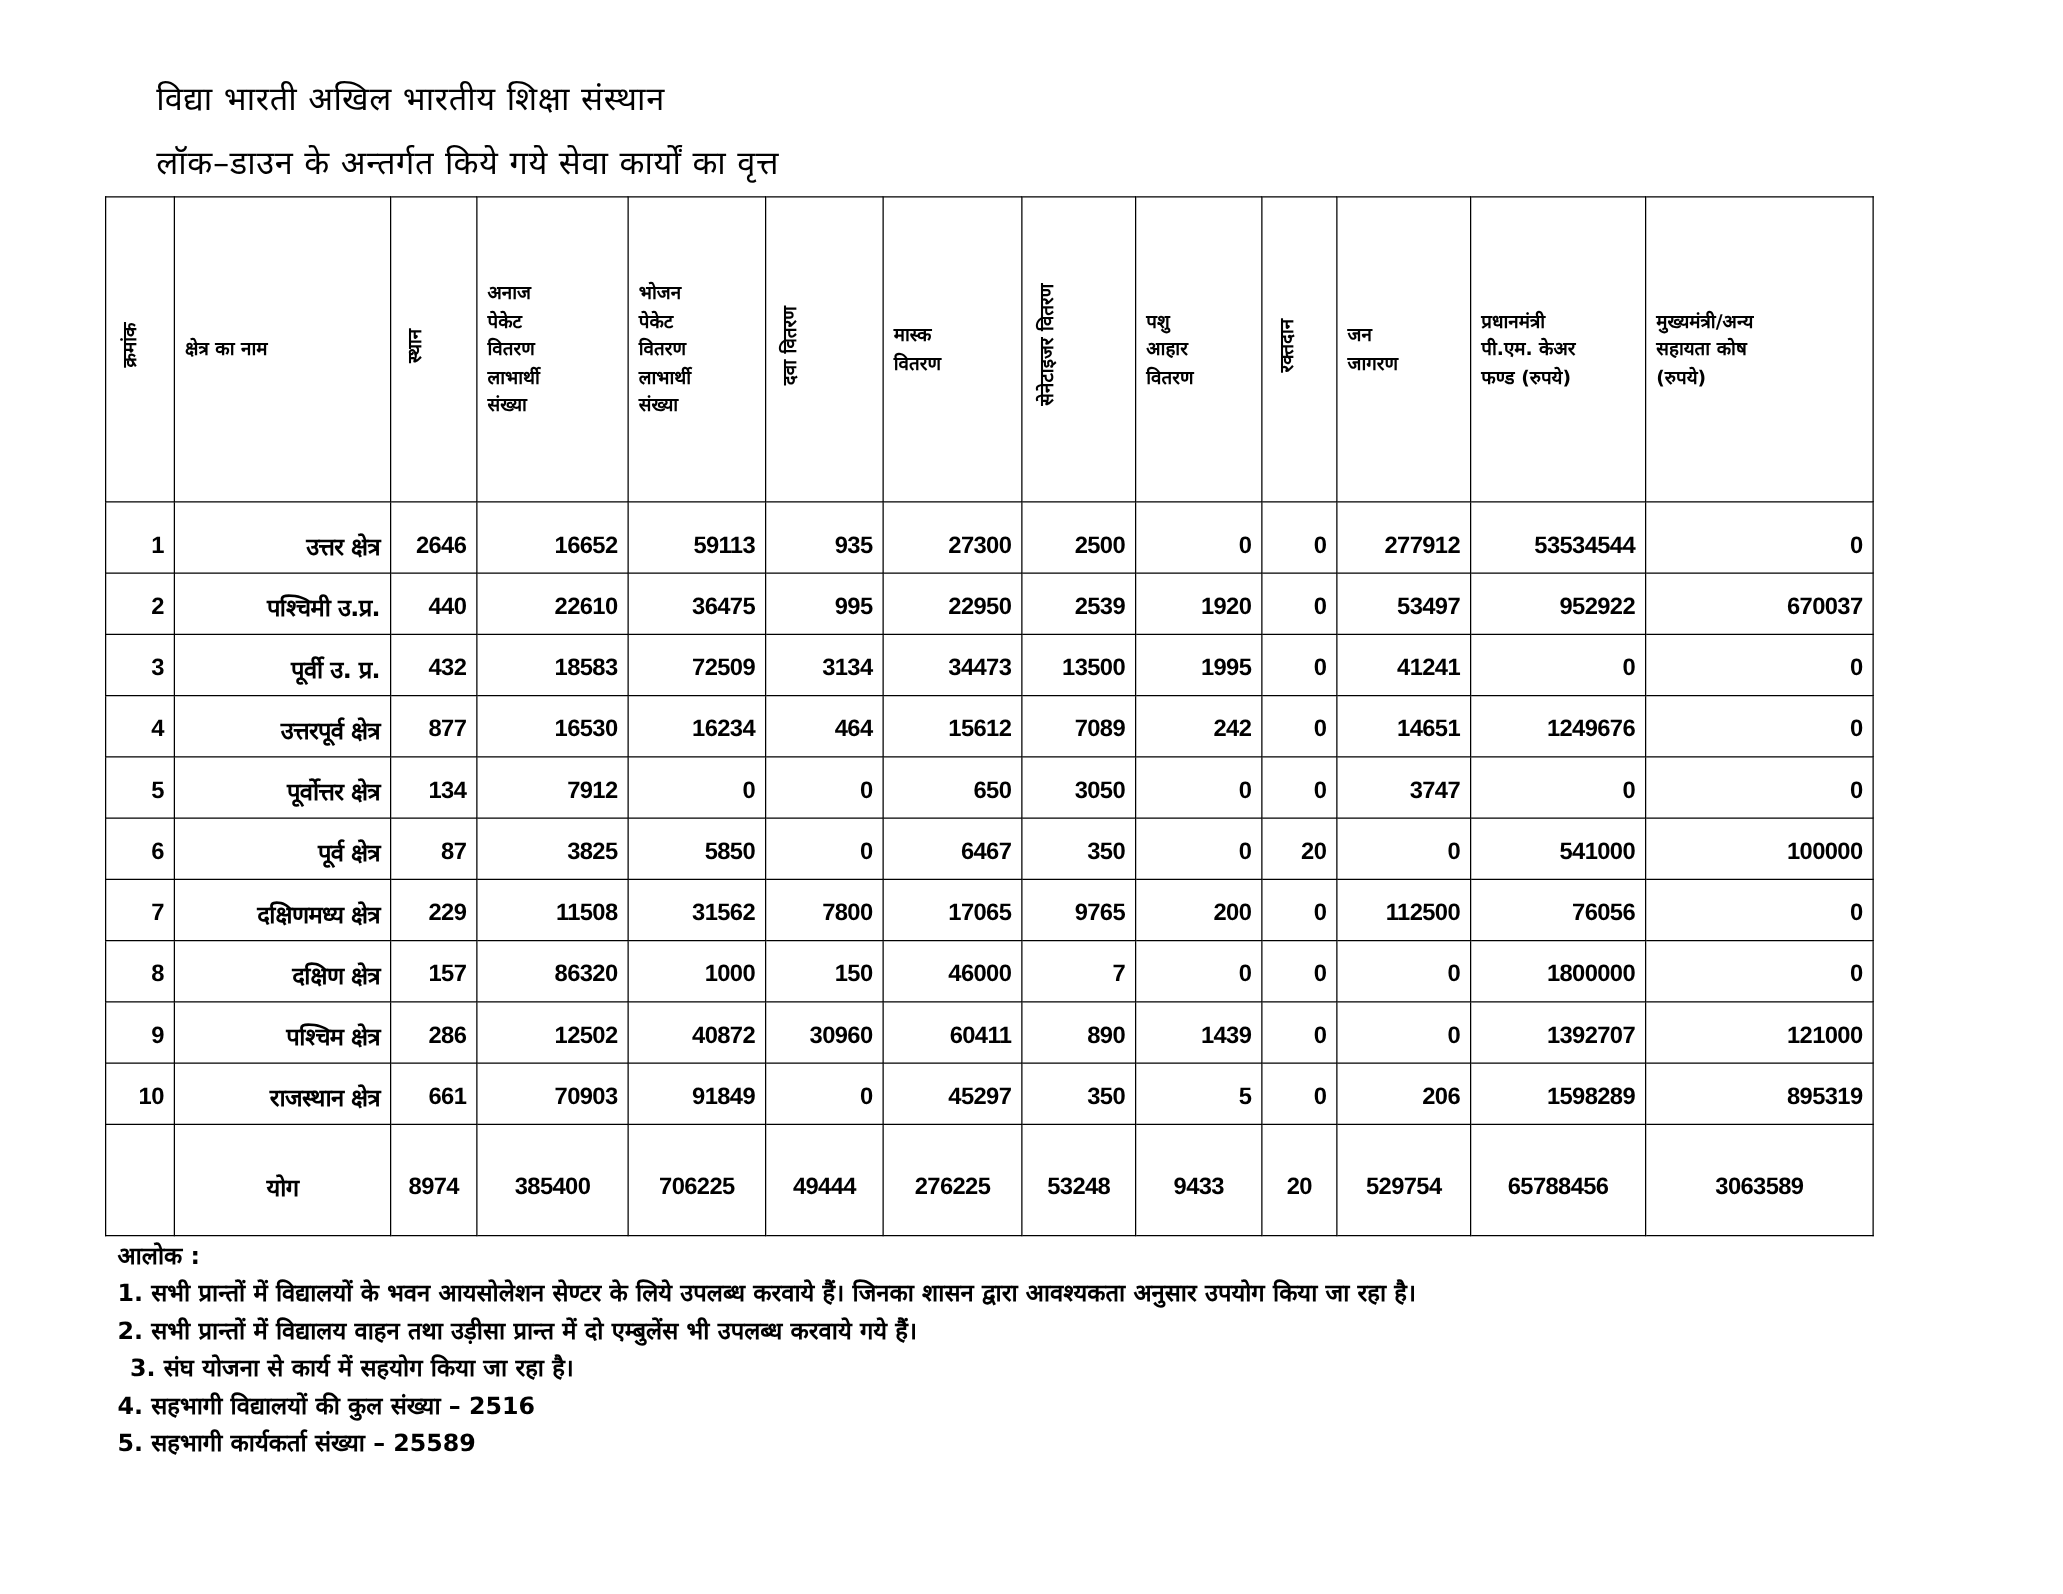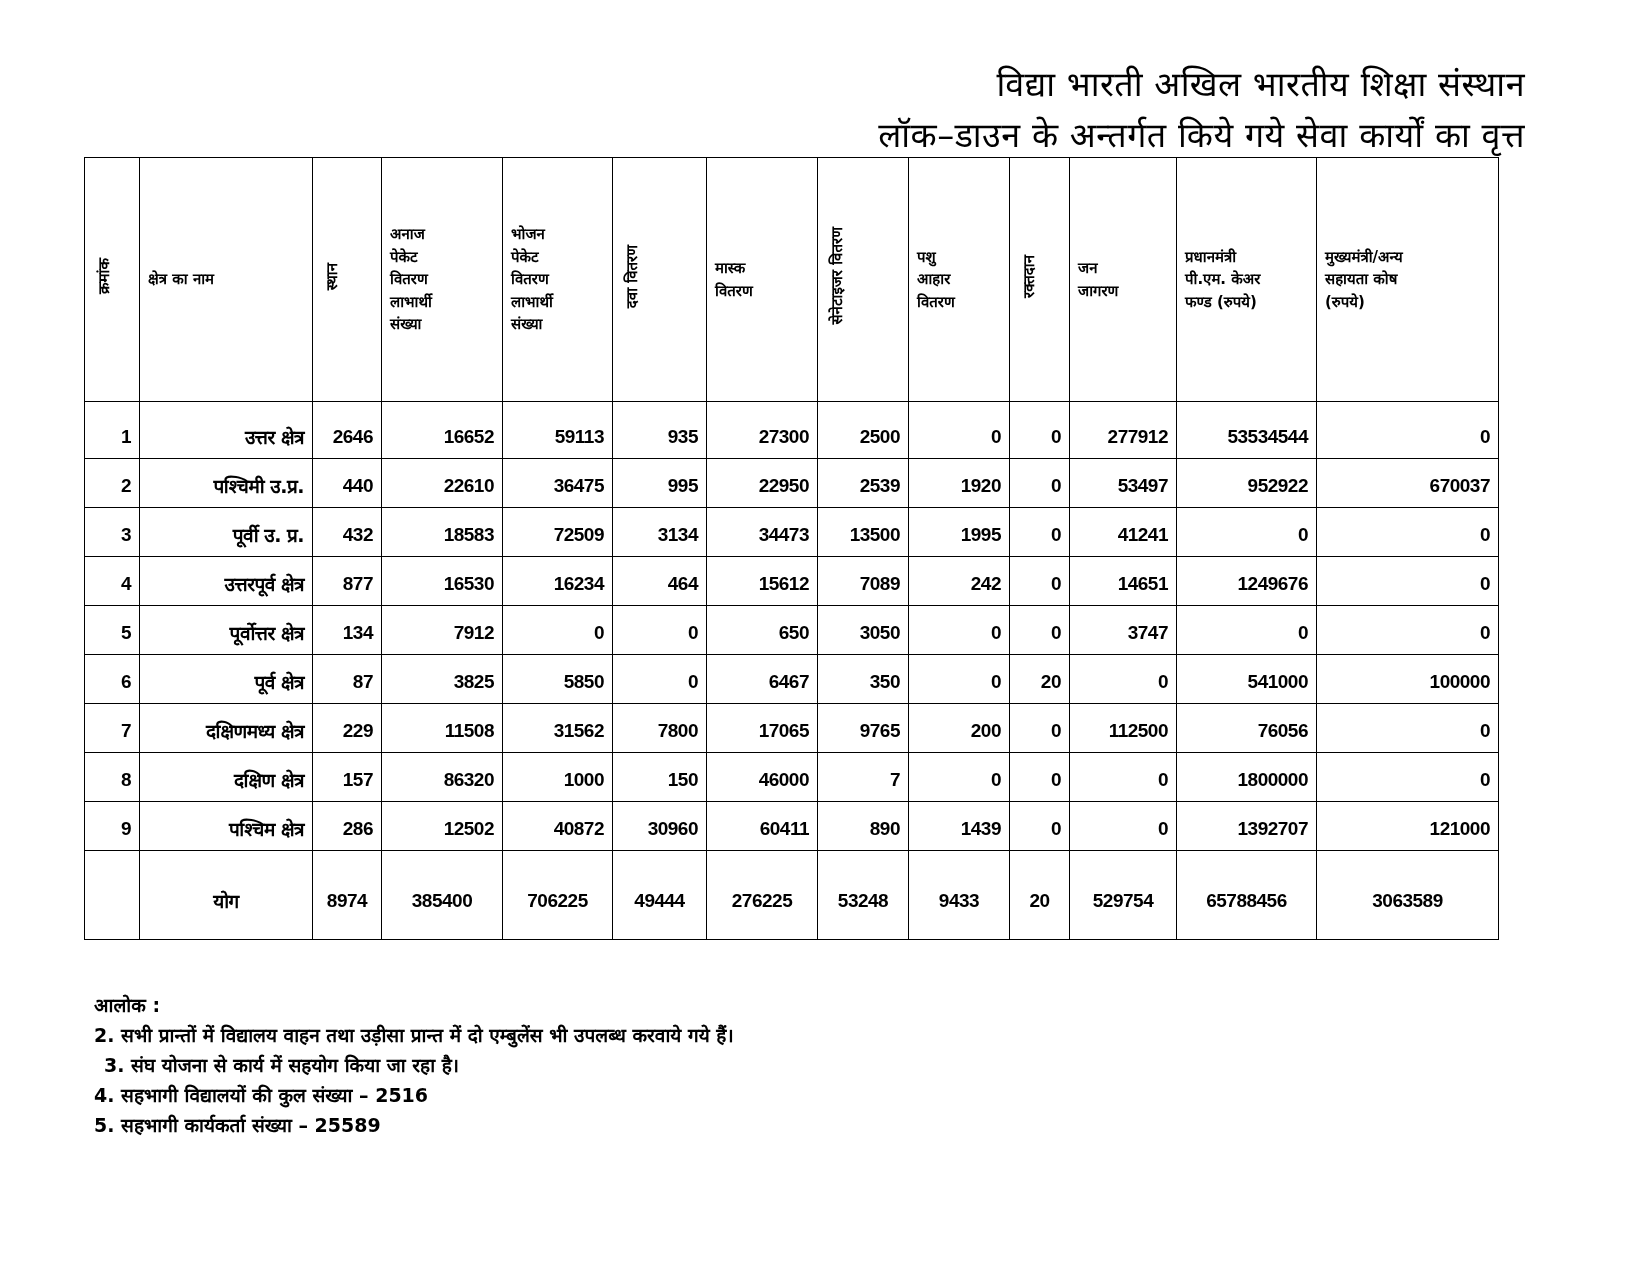--- a/index.html
+++ b/index.html
@@ -1,19 +1,19 @@
 <!DOCTYPE html>
 <html><head>
 <meta charset="utf-8">
 <style>
   html, body { margin:0; padding:0; background:#ffffff; }
   body { width:1650px; height:1275px; position:relative; overflow:hidden;
          font-family:"Liberation Sans", "DejaVu Sans", sans-serif; color:#000; }
-  .title { position:absolute; left:0; width:1650px; text-align:right;
-           font-family:"DejaVu Sans", sans-serif; font-size:34px; letter-spacing:0.5px; }
+  .title { position:absolute; left:0; width:1650px; text-align:left;
+           font-family:"DejaVu Sans", sans-serif; font-size:26px; letter-spacing:0.5px; }
   #title1 { top:60px; left:125px; width:1400px; }
   #title2 { top:111px; left:125px; width:1400px; }
 
   table.main { position:absolute; left:84px; top:157px; border-collapse:collapse;
                table-layout:fixed; width:1414px; }
   table.main td, table.main th { border:1.5px solid #000; padding:0 8px; }
   table.main th { height:243px; font-weight:bold; font-family:"DejaVu Sans", sans-serif;
                   font-size:15px; text-align:left; vertical-align:middle; line-height:1.5; }
   th .vert { display:inline-block; writing-mode:vertical-rl; transform:rotate(180deg);
              white-space:nowrap; }
@@ -233,37 +233,53 @@
         <td>40872</td>
         <td>30960</td>
         <td>60411</td>
         <td>890</td>
         <td>1439</td>
         <td>0</td>
         <td>0</td>
         <td>1392707</td>
         <td>121000</td>
       </tr>
+      <tr>
+        <td class="num-col">10</td>
+        <td class="name-col">राजस्थान क्षेत्र</td>
+        <td>661</td>
+        <td>70903</td>
+        <td>91849</td>
+        <td>0</td>
+        <td>45297</td>
+        <td>350</td>
+        <td>5</td>
+        <td>0</td>
+        <td>206</td>
+        <td>1598289</td>
+        <td>895319</td>
+      </tr>
       <tr class="total">
         <td></td>
         <td class="name-col">योग</td>
         <td>8974</td>
         <td>385400</td>
         <td>706225</td>
         <td>49444</td>
         <td>276225</td>
         <td>53248</td>
         <td>9433</td>
         <td>20</td>
         <td>529754</td>
         <td>65788456</td>
         <td>3063589</td>
       </tr>
     </tbody>
 </table>
 
 <div class="notes">
   <div>आलोक :</div>
+  <div>1. सभी प्रान्तों में विद्यालयों के भवन आयसोलेशन सेण्टर के लिये उपलब्ध करवाये हैं। जिनका शासन द्वारा आवश्यकता अनुसार उपयोग किया जा रहा है।</div>
   <div>2. सभी प्रान्तों में विद्यालय वाहन तथा उड़ीसा प्रान्त में दो एम्बुलेंस भी उपलब्ध करवाये गये हैं।</div>
   <div class="indent">3. संघ योजना से कार्य में सहयोग किया जा रहा है।</div>
   <div>4. सहभागी विद्यालयों की कुल संख्या – 2516</div>
   <div>5. सहभागी कार्यकर्ता संख्या – 25589</div>
 </div>
 
 </body></html>

